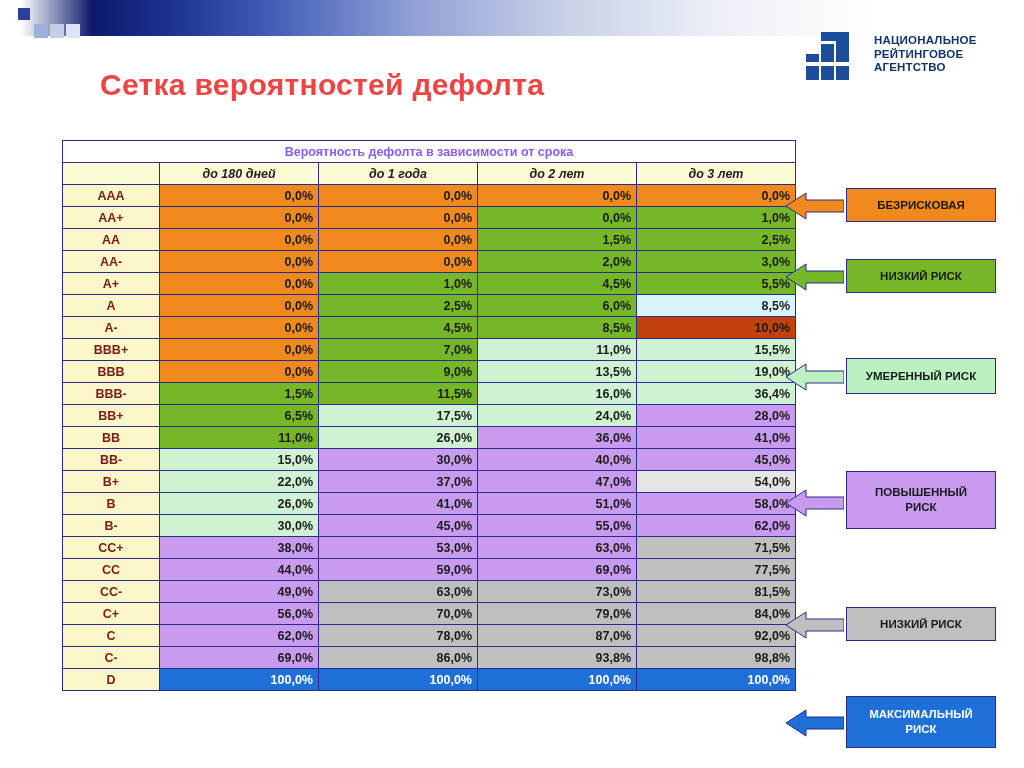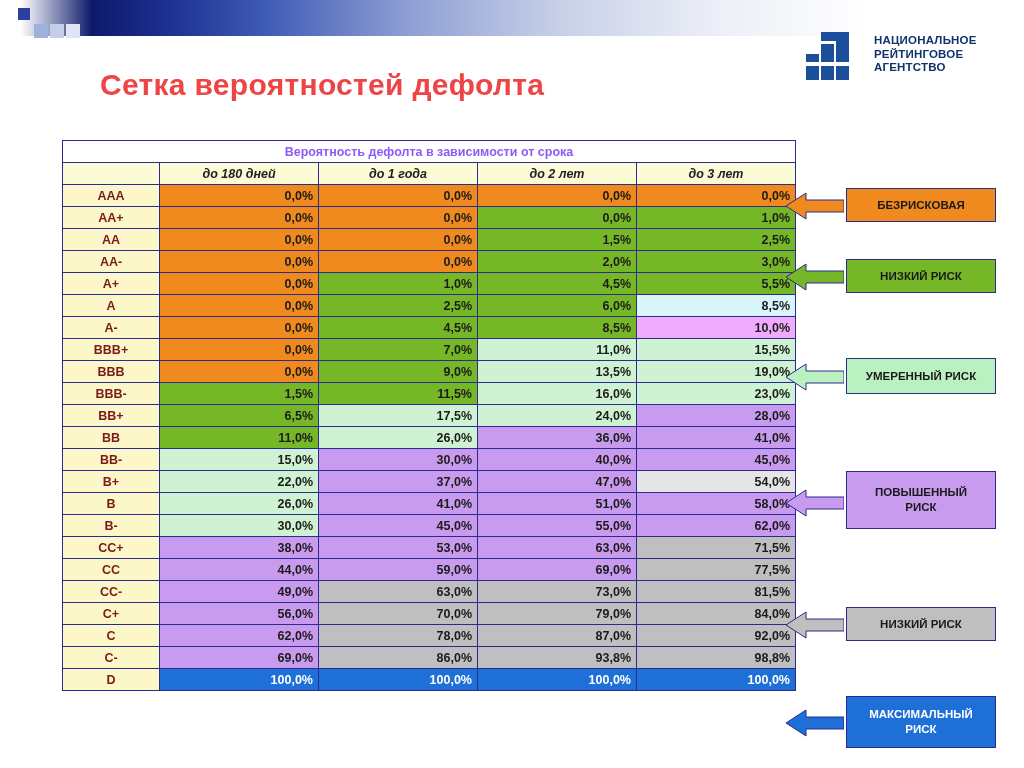--- a/index.html
+++ b/index.html
@@ -114,42 +114,42 @@
           <td class="val" style="background: rgb(240, 138, 30);">0,0%</td>
           <td class="val" style="background: rgb(118, 183, 40);">2,5%</td>
           <td class="val" style="background: rgb(118, 183, 40);">6,0%</td>
           <td class="val" style="background: rgb(216, 245, 251);">8,5%</td>
         </tr>
         <tr>
           <td class="rat">A-</td>
           <td class="val" style="background: rgb(240, 138, 30);">0,0%</td>
           <td class="val" style="background: rgb(118, 183, 40);">4,5%</td>
           <td class="val" style="background: rgb(118, 183, 40);">8,5%</td>
-          <td class="val" style="background: #f0abfc;">10,0%</td>
+          <td class="val" style="background: #c2410c;">10,0%</td>
         </tr>
         <tr>
           <td class="rat">BBB+</td>
           <td class="val" style="background: rgb(240, 138, 30);">0,0%</td>
           <td class="val" style="background: rgb(118, 183, 40);">7,0%</td>
           <td class="val" style="background: rgb(207, 243, 210);">11,0%</td>
           <td class="val" style="background: rgb(207, 243, 210);">15,5%</td>
         </tr>
         <tr>
           <td class="rat">BBB</td>
           <td class="val" style="background: rgb(240, 138, 30);">0,0%</td>
           <td class="val" style="background: rgb(118, 183, 40);">9,0%</td>
           <td class="val" style="background: rgb(207, 243, 210);">13,5%</td>
           <td class="val" style="background: rgb(207, 243, 210);">19,0%</td>
         </tr>
         <tr>
           <td class="rat">BBB-</td>
           <td class="val" style="background: rgb(118, 183, 40);">1,5%</td>
           <td class="val" style="background: rgb(118, 183, 40); margin-top: 10px;">11,5%</td>
           <td class="val" style="background: rgb(207, 243, 210);">16,0%</td>
-          <td class="val" style="background: rgb(207, 243, 210);">23,0%</td>
+          <td class="val" style="background: rgb(207, 243, 210);">36,4%</td>
         </tr>
         <tr>
           <td class="rat">BB+</td>
           <td class="val" style="background: rgb(118, 183, 40);">6,5%</td>
           <td class="val" style="background: rgb(207, 243, 210);">17,5%</td>
           <td class="val" style="background: rgb(207, 243, 210);">24,0%</td>
           <td class="val" style="background: rgb(200, 155, 238);">28,0%</td>
         </tr>
         <tr>
           <td class="rat">BB</td>

